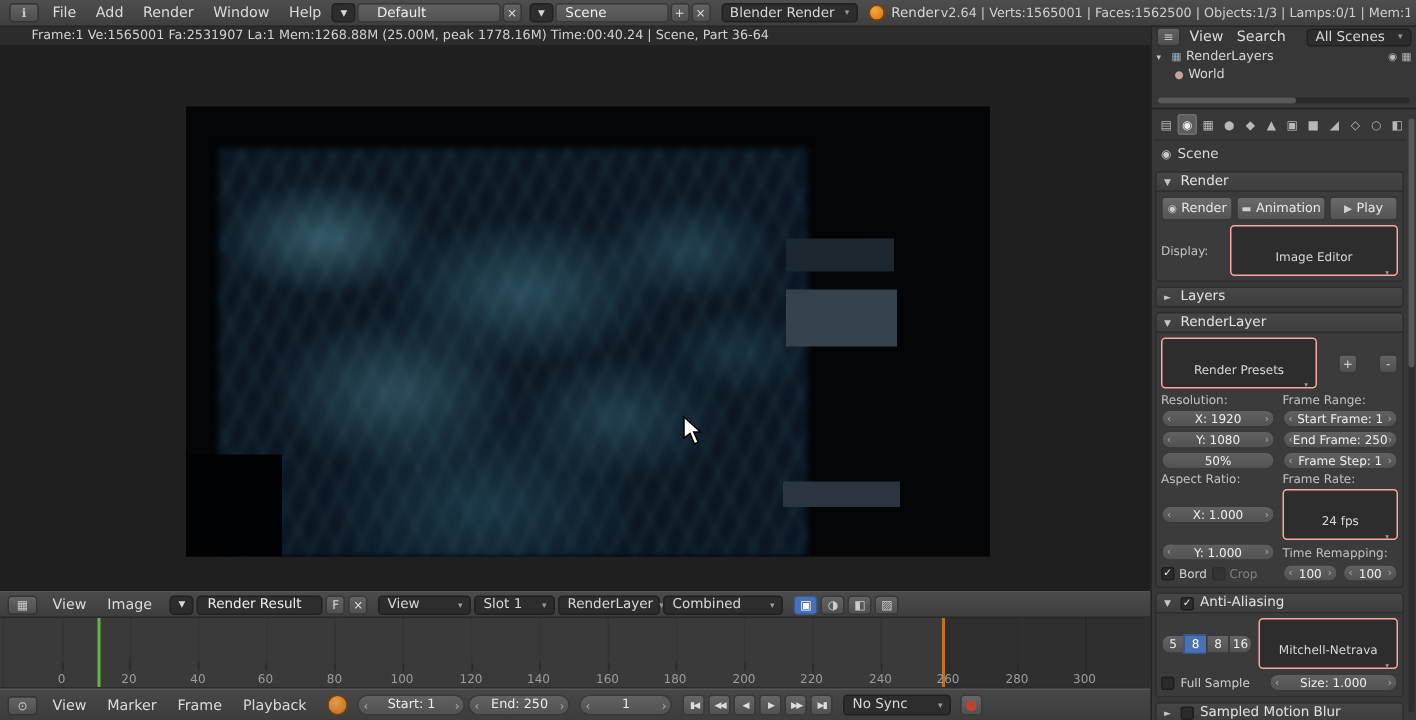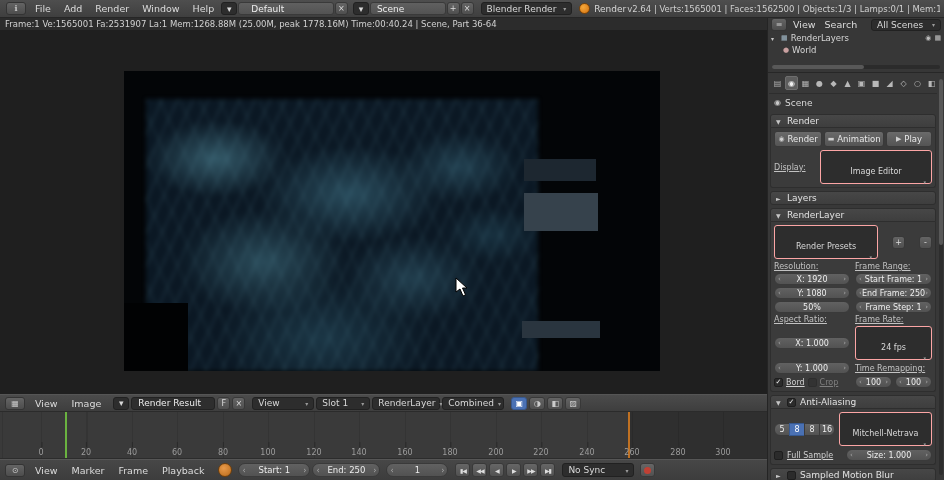--- a/index.html
+++ b/index.html
@@ -12,21 +12,21 @@
 .menu{padding:1px 6px;color:#dcdcdc;font-size:9.5px;border-radius:3px;white-space:nowrap;}
 .edbtn{width:20px;height:13px;background:linear-gradient(#646464,#4d4d4d);border:1px solid #343434;border-radius:3px;display:flex;align-items:center;justify-content:center;font-size:8px;color:#c9c9c9;margin:0 2px;flex:none;}
 .namefield{background:linear-gradient(#606060,#535353);border:1px solid #3a3a3a;border-radius:3px;height:13px;display:flex;align-items:center;padding:0 6px;color:#eee;font-size:9px;}
 .minibtn{width:13px;height:13px;background:linear-gradient(#646464,#4f4f4f);border:1px solid #383838;border-radius:3px;display:flex;align-items:center;justify-content:center;font-size:8px;color:#ddd;flex:none;}
 .dd{background:#2d2d2d;border:1px solid #212121;border-radius:3px;height:13px;display:flex;align-items:center;color:#d8d8d8;font-size:9px;padding:0 5px;gap:4px;white-space:nowrap;}
 .dd .arr{margin-left:auto;font-size:6px;color:#9a9a9a;}
 .logo{width:11px;height:11px;border-radius:50%;background:radial-gradient(circle at 35% 35%,#f6a83a,#d37111);border:1px solid #7a4306;margin:0 3px 0 6px;flex:none;}
 .topstats{margin-left:auto;font-size:8.5px;color:#cfcfcf;white-space:nowrap;overflow:hidden;}
 
 
-.statsbar{position:absolute;left:0;top:18px;width:767px;height:13px;background:#2c2c2c;border-bottom:1px solid #1f1f1f;display:flex;align-items:center;padding:0 5px;font-size:8.5px;color:#d2d2d2;white-space:nowrap;}
+.statsbar{position:absolute;left:0;top:18px;width:767px;height:13px;background:#2c2c2c;border-bottom:1px solid #1f1f1f;display:flex;align-items:center;padding:0 21px;font-size:8.5px;color:#d2d2d2;white-space:nowrap;}
 
 
 .viewport{position:absolute;left:0;top:31px;width:767px;height:363px;background:#1f1f1f;overflow:hidden;}
 .rimg{position:absolute;left:124px;top:40px;width:536px;height:300px;background:#030507;overflow:hidden;}
 .caustics{position:absolute;left:22px;top:28px;width:392px;height:272px;filter:blur(2px);
 background:
 repeating-linear-gradient(115deg,rgba(140,210,230,0.10) 0 2px,transparent 2px 14px),
 repeating-linear-gradient(65deg,rgba(140,210,230,0.07) 0 2px,transparent 2px 18px),
 radial-gradient(100px 55px at 18% 22%,rgba(110,185,205,0.40),rgba(110,185,205,0) 70%),
 radial-gradient(130px 70px at 52% 35%,rgba(95,170,195,0.35),rgba(95,170,195,0) 70%),
@@ -81,28 +81,28 @@
 .ptab.active{background:#5d5d5d;border:1px solid #6e6e6e;color:#f0f0f0;}
 .pctx{display:flex;align-items:center;gap:4px;height:17px;padding:0 5px;font-size:9px;color:#d9d9d9;}
 .panel{margin:3px 1px 0;}
 .phdr{height:14px;display:flex;align-items:center;gap:4px;padding:0 5px;background:linear-gradient(#474747,#3e3e3e);border:1px solid #2e2e2e;border-radius:3px;font-size:9px;color:#e2e2e2;}
 .phdr.open{border-radius:3px 3px 0 0;}
 .tri{font-size:6px;color:#c6c6c6;width:7px;flex:none;}
 .pbody{border:1px solid #2e2e2e;border-top:none;border-radius:0 0 3px 3px;padding:3px;background:#3b3b3b;display:flex;flex-direction:column;gap:3px;}
 .btn{background:linear-gradient(#6a6a6a,#545454);border:1px solid #393939;border-radius:3px;height:16px;display:flex;align-items:center;justify-content:center;gap:3px;color:#e8e8e8;font-size:8.5px;}
 .bic{font-size:7px;color:#cfcfcf;}
 .dgrid{display:grid;grid-template-columns:76px 1fr;column-gap:5px;row-gap:2px;align-items:center;}
-.lbl{font-size:8px;color:#c2c2c2;text-decoration:underline;}
+.lbl{font-size:8px;color:#c2c2c2;}
 .nf2{background:linear-gradient(#616161,#525252);border:1px solid #3a3a3a;border-radius:6px;height:12px;display:flex;align-items:center;justify-content:center;font-size:8px;color:#eee;position:relative;}
 .nf2.step::before{font-size:7px;}
 .nf2.step::after{font-size:7px;}
 .dd2{background:#2d2d2d;border:1px solid #fca5a5;border-radius:3px;height:12px;display:flex;align-items:center;font-size:8px;color:#d8d8d8;padding:16px 5px;gap:3px;flex-direction:column;}
 .dd2 .arr{margin-left:auto;font-size:5px;color:#999;}
 .chk{width:9px;height:9px;background:#2b2b2b;border:1px solid #1e1e1e;border-radius:2px;display:inline-flex;align-items:center;justify-content:center;font-size:7px;color:#eee;flex:none;}
-.chklbl{font-size:8px;color:#cfcfcf;text-decoration:underline;}
+.chklbl{font-size:8px;color:#cfcfcf;}
 .dim{opacity:.45;}
 .samp{flex:0 0 16px;height:13px;background:linear-gradient(#656565,#525252);border:1px solid #3a3a3a;display:flex;align-items:center;justify-content:center;font-size:8px;color:#eee;margin-right:-1px;}
 .samp:first-child{border-radius:6px 0 0 6px;}
 .samp.last{border-radius:0 6px 6px 0;}
 .samp.active{background:#4a71b4;border-color:#36588f;color:#fff;}
 </style>
 </head>
 <body>
 
 <div class="app">
@@ -194,21 +194,21 @@
         <span class="arr">▾</span>
       </div>
     <div class="dd" style="width:54px;">
         <span>Slot 1</span>
         <span class="arr">▾</span>
       </div>
     <div class="dd" style="width:68px;">
         <span>RenderLayer</span>
         <span class="arr">▾</span>
       </div>
-    <div class="dd" style="width:62px;">
+    <div class="dd" style="width:80px;">
         <span>Combined</span>
         <span class="arr">▾</span>
       </div>
     <div class="icbtn active" style="margin-left:5px;">
         <span>▣</span>
       </div>
     <div class="icbtn">
         <span>◑</span>
       </div>
     <div class="icbtn">

